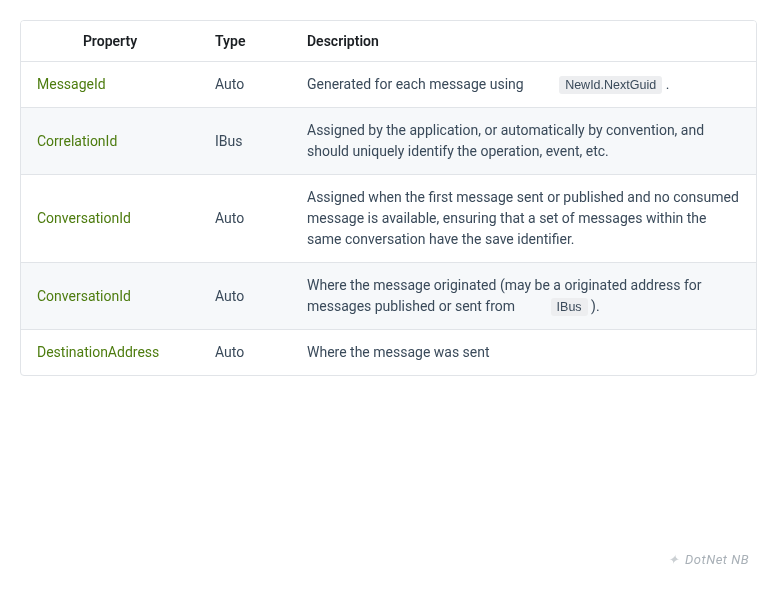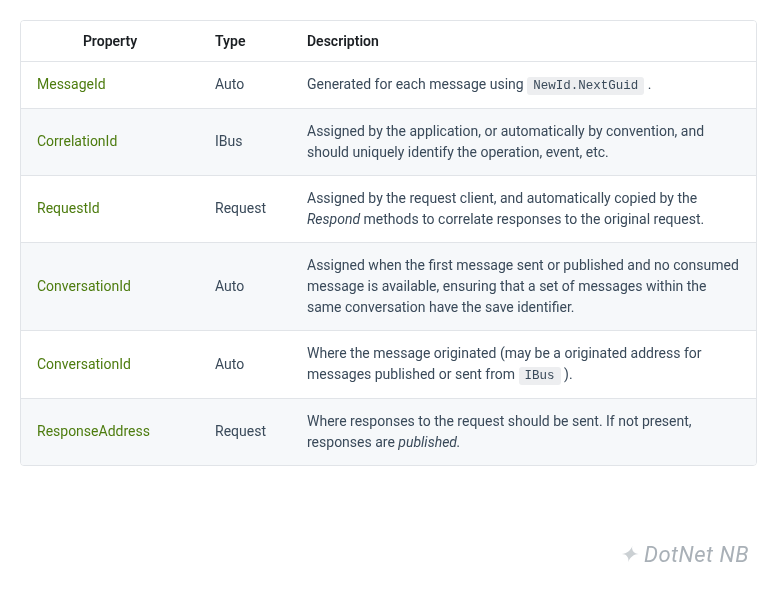--- a/index.html
+++ b/index.html
@@ -56,32 +56,33 @@
       line-height: 1.5;
       color: #3a4a5a;
     }
     td:first-child {
       color: #4d7c0f;
     }
     code {
       background: #edeef0;
       padding: 2px 6px;
       border-radius: 3px;
-      font-family: Liberation Mono, monospace;
+      font-family: Liberation Sans, sans-serif;
       font-size: 12.5px;
       color: #3a4a5a;
+      margin-left: 32px;
     }
     em {
       font-style: italic;
     }
     .watermark {
       position: fixed;
       bottom: 24px;
       right: 28px;
-      font-size: 22px;
+      font-size: 13px;
       color: #9aa3ab;
       font-style: italic;
       letter-spacing: 0.5px;
       opacity: 0.85;
       pointer-events: none;
     }
     .watermark .wm-icon {
       display: inline-block;
       margin-right: 6px;
       opacity: 0.6;
@@ -104,38 +105,33 @@
           <td>MessageId</td>
           <td>Auto</td>
           <td><span>Generated for each message using </span><code>NewId.NextGuid</code><span> .</span></td>
         </tr>
         <tr>
           <td>CorrelationId</td>
           <td>IBus</td>
           <td><span>Assigned by the application, or automatically by convention, and should uniquely identify the operation, event, etc.</span></td>
         </tr>
         <tr>
-          <td>RequestId</td>
-          <td>Request</td>
-          <td><span>Assigned by the request client, and automatically copied by the </span><em>Respond</em><span> methods to correlate responses to the original request.</span></td>
-        </tr>
-        <tr>
           <td>ConversationId</td>
           <td>Auto</td>
           <td><span>Assigned when the first message sent or published and no consumed message is available, ensuring that a set of messages within the same conversation have the save identifier.</span></td>
         </tr>
         <tr>
           <td>ConversationId</td>
           <td>Auto</td>
           <td><span>Where the message originated (may be a originated address for messages published or sent from </span><code>IBus</code><span> ).</span></td>
         </tr>
         <tr>
-          <td>ResponseAddress</td>
-          <td>Request</td>
-          <td><span>Where responses to the request should be sent. If not present, responses are </span><em>published.</em><span></span></td>
+          <td>DestinationAddress</td>
+          <td>Auto</td>
+          <td><span>Where the message was sent</span></td>
         </tr>
       </tbody>
   </table>
 </div>
 
 <div class="watermark">
   <span class="wm-icon">✦</span><span>DotNet NB</span>
 </div>
 
 </body></html>

